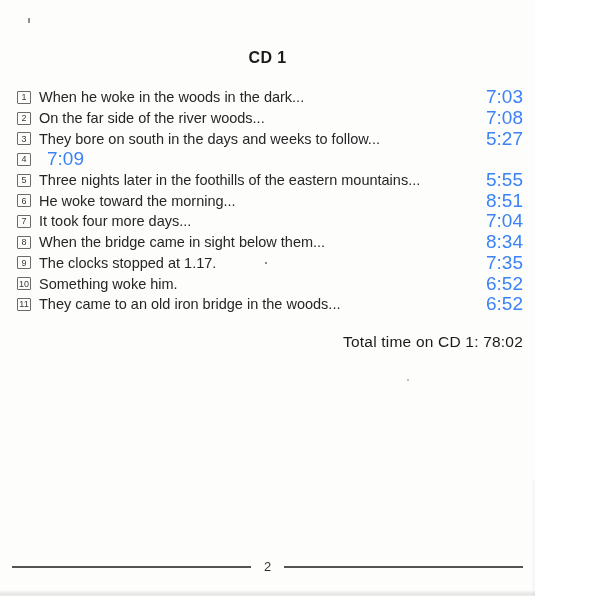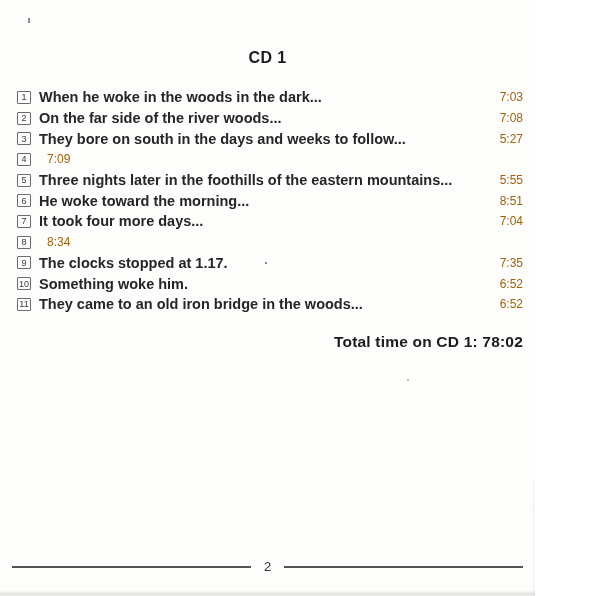--- a/index.html
+++ b/index.html
@@ -43,33 +43,32 @@
     color: #3a3a3a;
     margin-right: 8px;
     background: #fdfdfc;
   }
   .track-title {
     flex: 1;
     font-size: 14.5px;
     color: #262626;
     white-space: nowrap;
     overflow: hidden;
-    font-weight: bold;
   }
   .track-time {
     flex: none;
     margin-left: 8px;
-    font-size: 12px;
-    color: #a16207;
+    font-size: 19px;
+    color: #3b82f6;
   }
   .total-time {
     position: absolute;
     top: 333px; right: 12px;
     font-size: 15.5px;
-    font-weight: bold;
+    font-weight: normal;
     color: #1b1b1b;
     letter-spacing: 0.2px;
   }
   .footer {
     position: absolute;
     top: 560px; left: 12px; right: 12px;
     display: flex;
     align-items: center;
   }
   .footer-line {
@@ -147,20 +146,21 @@
     </div>
 
     <div class="track-row">
       <span class="track-num">7</span>
       <span class="track-title">It took four more days...</span>
       <span class="track-time">7:04</span>
     </div>
 
     <div class="track-row">
       <span class="track-num">8</span>
+      <span class="track-title">When the bridge came in sight below them...</span>
       <span class="track-time">8:34</span>
     </div>
 
     <div class="track-row">
       <span class="track-num">9</span>
       <span class="track-title">The clocks stopped at 1.17.</span>
       <span class="track-time">7:35</span>
     </div>
 
     <div class="track-row">

